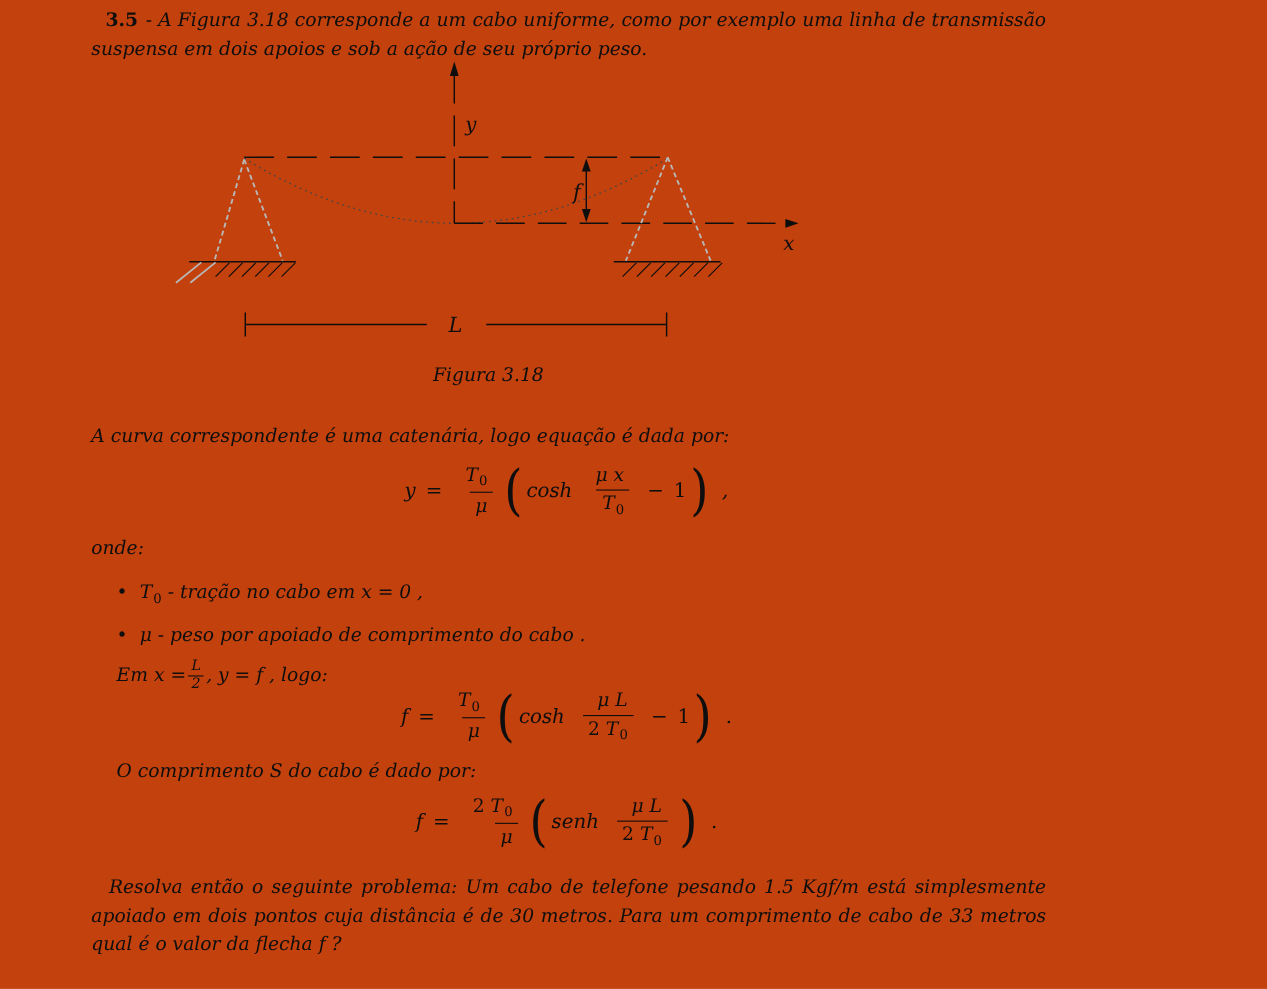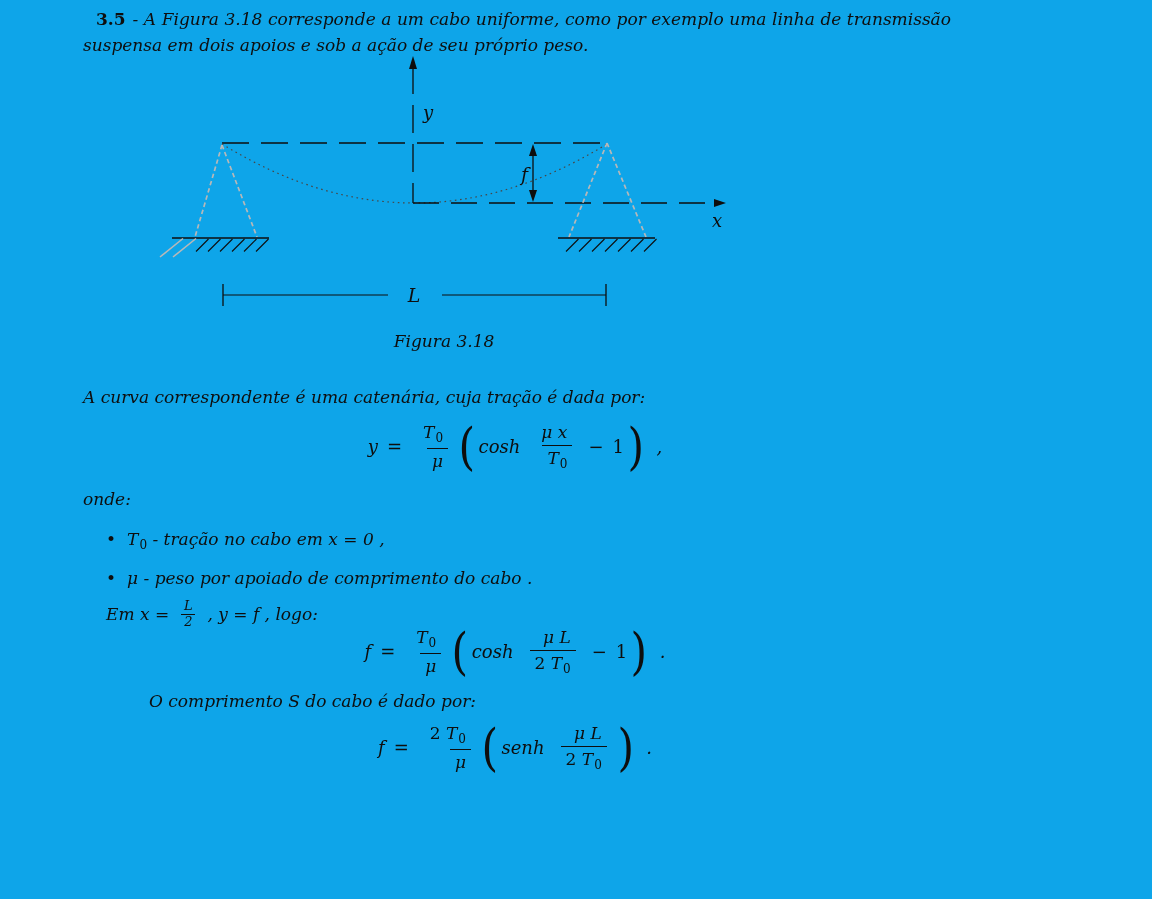--- a/index.html
+++ b/index.html
@@ -1,17 +1,17 @@
 <!DOCTYPE html>
 <html><head>
 <meta charset="utf-8">
 <style>
   html,body { margin:0; padding:0; background:#ffffff; }
   .page {
-    position:relative; width:1152px; height:899px; background:#0ea5e9;
+    position:relative; width:1152px; height:899px; background:#c2410c;
     font-family:"DejaVu Serif", serif; font-style:italic; color:#0e0e0e;
     font-size:17px; line-height:26px; overflow:hidden;
   }
   .abs { position:absolute; }
   .justify { text-align:justify; }
   .bold-num { font-weight:700; font-style:normal; margin-right:7px; }
   .indent1 { text-indent:13px; }
   .indent2 { text-indent:16px; }
 
   
@@ -28,21 +28,21 @@
   .mn { font-style:normal; }
   .msub { font-size:12px; font-style:normal; vertical-align:-4px; margin-left:1px; }
   .fn { margin-right:9px;text-align:right; }
   .tail { margin-left:9px; }
 
   
   .ifrac { display:inline-flex; flex-direction:column; align-items:center; font-size:13px; line-height:1.15; margin:0 2px; }
   .ifrac .iden { border-top:1px solid #0e0e0e; padding:0 3px; }
 
   .bullet-row { position:absolute; left:106px; display:flex; gap:11px; }
-  .em-row { position:absolute; left:106px; display:flex; align-items:center; gap:10px; }
+  .em-row { position:absolute; left:106px; display:flex; align-items:center; gap:0; }
 
   .caption { position:absolute; left:0; top:328px; width:888px; text-align:center; }
 
   svg text { font-family:"DejaVu Serif", serif; font-style:italic; fill:#0e0e0e; }
 </style>
 </head>
 <body>
 
 <div class="page">
 
@@ -112,21 +112,21 @@
       <line x1="223" y1="284" x2="223" y2="306" stroke="#0e0e0e" stroke-width="1.3"></line>
       <line x1="606" y1="284" x2="606" y2="306" stroke="#0e0e0e" stroke-width="1.3"></line>
       <line x1="223" y1="295" x2="388" y2="295" stroke="#0e0e0e" stroke-width="1.2"></line>
       <line x1="442" y1="295" x2="606" y2="295" stroke="#0e0e0e" stroke-width="1.2"></line>
       <text x="414" y="302" font-size="19" text-anchor="middle">L</text>
     </g>
   </svg>
 
   <div class="caption">Figura 3.18</div>
 
-  <div class="abs" style="left:83px; top:384px; width:868px;">A curva correspondente é uma catenária, cuja tração é dada por:</div>
+  <div class="abs" style="left:83px; top:384px; width:868px;">A curva correspondente é uma catenária, logo equação é dada por:</div>
 
   <div class="formula" style="top:424px;">
     <span>y</span>
     <span class="mo">=</span>
     <span class="frac">
       <span class="num"><span>T</span><span class="msub">0</span></span>
       <span class="den"><span>μ</span></span>
     </span>
     <span class="paren">(</span>
     <span class="fn">cosh</span>
@@ -173,33 +173,34 @@
     <span class="frac">
       <span class="num"><span>μ L</span></span>
       <span class="den"><span class="mn">2</span> <span>T</span><span class="msub">0</span></span>
     </span>
     <span class="mo">−</span>
     <span class="mn">1</span>
     <span class="paren">)</span>
     <span class="tail">.</span>
   </div>
 
-  <div class="abs" style="left:106px; top:688px;margin-left:43px;">O comprimento S do cabo é dado por:</div>
+  <div class="abs" style="left:106px; top:688px;">O comprimento S do cabo é dado por:</div>
 
   <div class="formula" style="top:725px;">
     <span>f</span>
     <span class="mo">=</span>
     <span class="frac">
       <span class="num"><span class="mn">2</span> <span>T</span><span class="msub">0</span></span>
       <span class="den"><span>μ</span></span>
     </span>
     <span class="paren">(</span>
     <span class="fn">senh</span>
     <span class="frac">
       <span class="num"><span>μ L</span></span>
       <span class="den"><span class="mn">2</span> <span>T</span><span class="msub">0</span></span>
     </span>
     <span class="paren">)</span>
     <span class="tail">.</span>
   </div>
 
+  <div class="abs justify indent2" style="left:83px; top:794px; width:868px;">Resolva então o seguinte problema:  Um cabo de telefone pesando 1.5 Kgf/m está simplesmente apoiado em dois pontos cuja distância é de 30 metros. Para um comprimento de cabo de 33 metros qual é o valor da flecha f ?</div>
 
 </div>
 
 </body></html>

